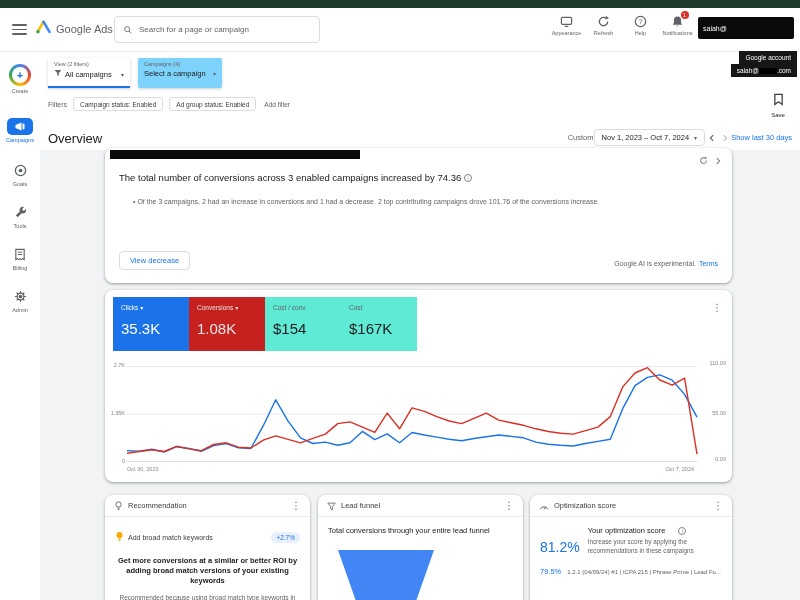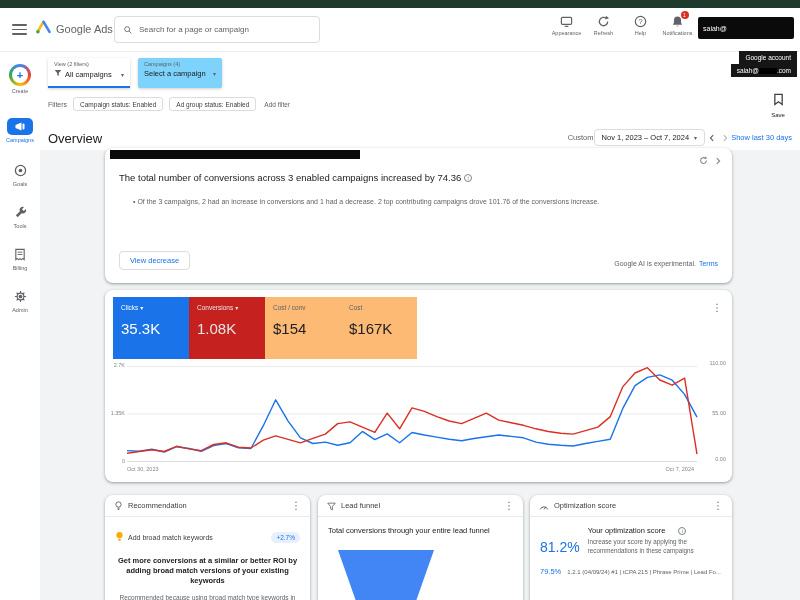--- a/index.html
+++ b/index.html
@@ -72,26 +72,26 @@
   .insight-bullet{position:absolute;left:28px;top:49px;width:580px;font-size:7px;color:#5f6368;line-height:1.4}
   .insight-bullet::before{content:"•  ";color:#5f6368}
   .view-details-btn{position:absolute;left:14px;top:103px;border:1px solid #dadce0;border-radius:4px;background:#fff;color:#1a73e8;font-size:7.5px;padding:4px 10px;font-family:inherit;cursor:pointer}
   .insight-footer{position:absolute;right:14px;top:112px;font-size:7px;color:#5f6368}
   .insight-footer .terms{color:#1a73e8;cursor:pointer;margin-left:3px}
   .info-i{display:inline-flex;width:8px;height:8px;border:1px solid #80868b;border-radius:50%;font-size:5.5px;color:#80868b;align-items:center;justify-content:center;vertical-align:middle;margin-left:3px;font-style:normal}
 
   
   .chart-card{left:105px;top:290px;width:627px;height:192px;z-index:5}
   .metric-strip{position:absolute;left:8px;top:7px;display:flex}
-  .metric-tile{width:76px;height:62px;padding:7px 8px;cursor:pointer}
+  .metric-tile{width:76px;height:54px;padding:7px 8px;cursor:pointer}
   .metric-tile .m-label{font-size:6.5px;display:flex;gap:2px;align-items:center;white-space:nowrap}
   .metric-tile .m-value{font-size:15px;margin-top:9px}
   .metric-tile.sel-blue{background:#1a73e8;color:#fff}
   .metric-tile.sel-red{background:#c5221f;color:#e5e5e5}
-  .metric-tile.plain{background:#fdba74}
+  .metric-tile.plain{background:#5eead4}
   .metric-tile.plain .m-label{color:#5f6368}
   .metric-tile.plain .m-value{color:#202124}
   .chart-dots,.mini-dots{font-size:10px;color:#5f6368;cursor:pointer;line-height:1}
   .chart-dots::before,.mini-dots::before{content:"⋮"}
   .chart-dots{position:absolute;right:10px;top:13px}
   .plot{position:absolute;left:22px;top:76px;width:570px;height:96px}
   .plot svg{position:absolute;left:0;top:0;width:100%;height:100%;overflow:visible}
   .yl{position:absolute;font-size:5.5px;color:#80868b;white-space:nowrap}
   .yl.left{left:3px;width:17px;text-align:right}
   .yl.right{right:6px}

